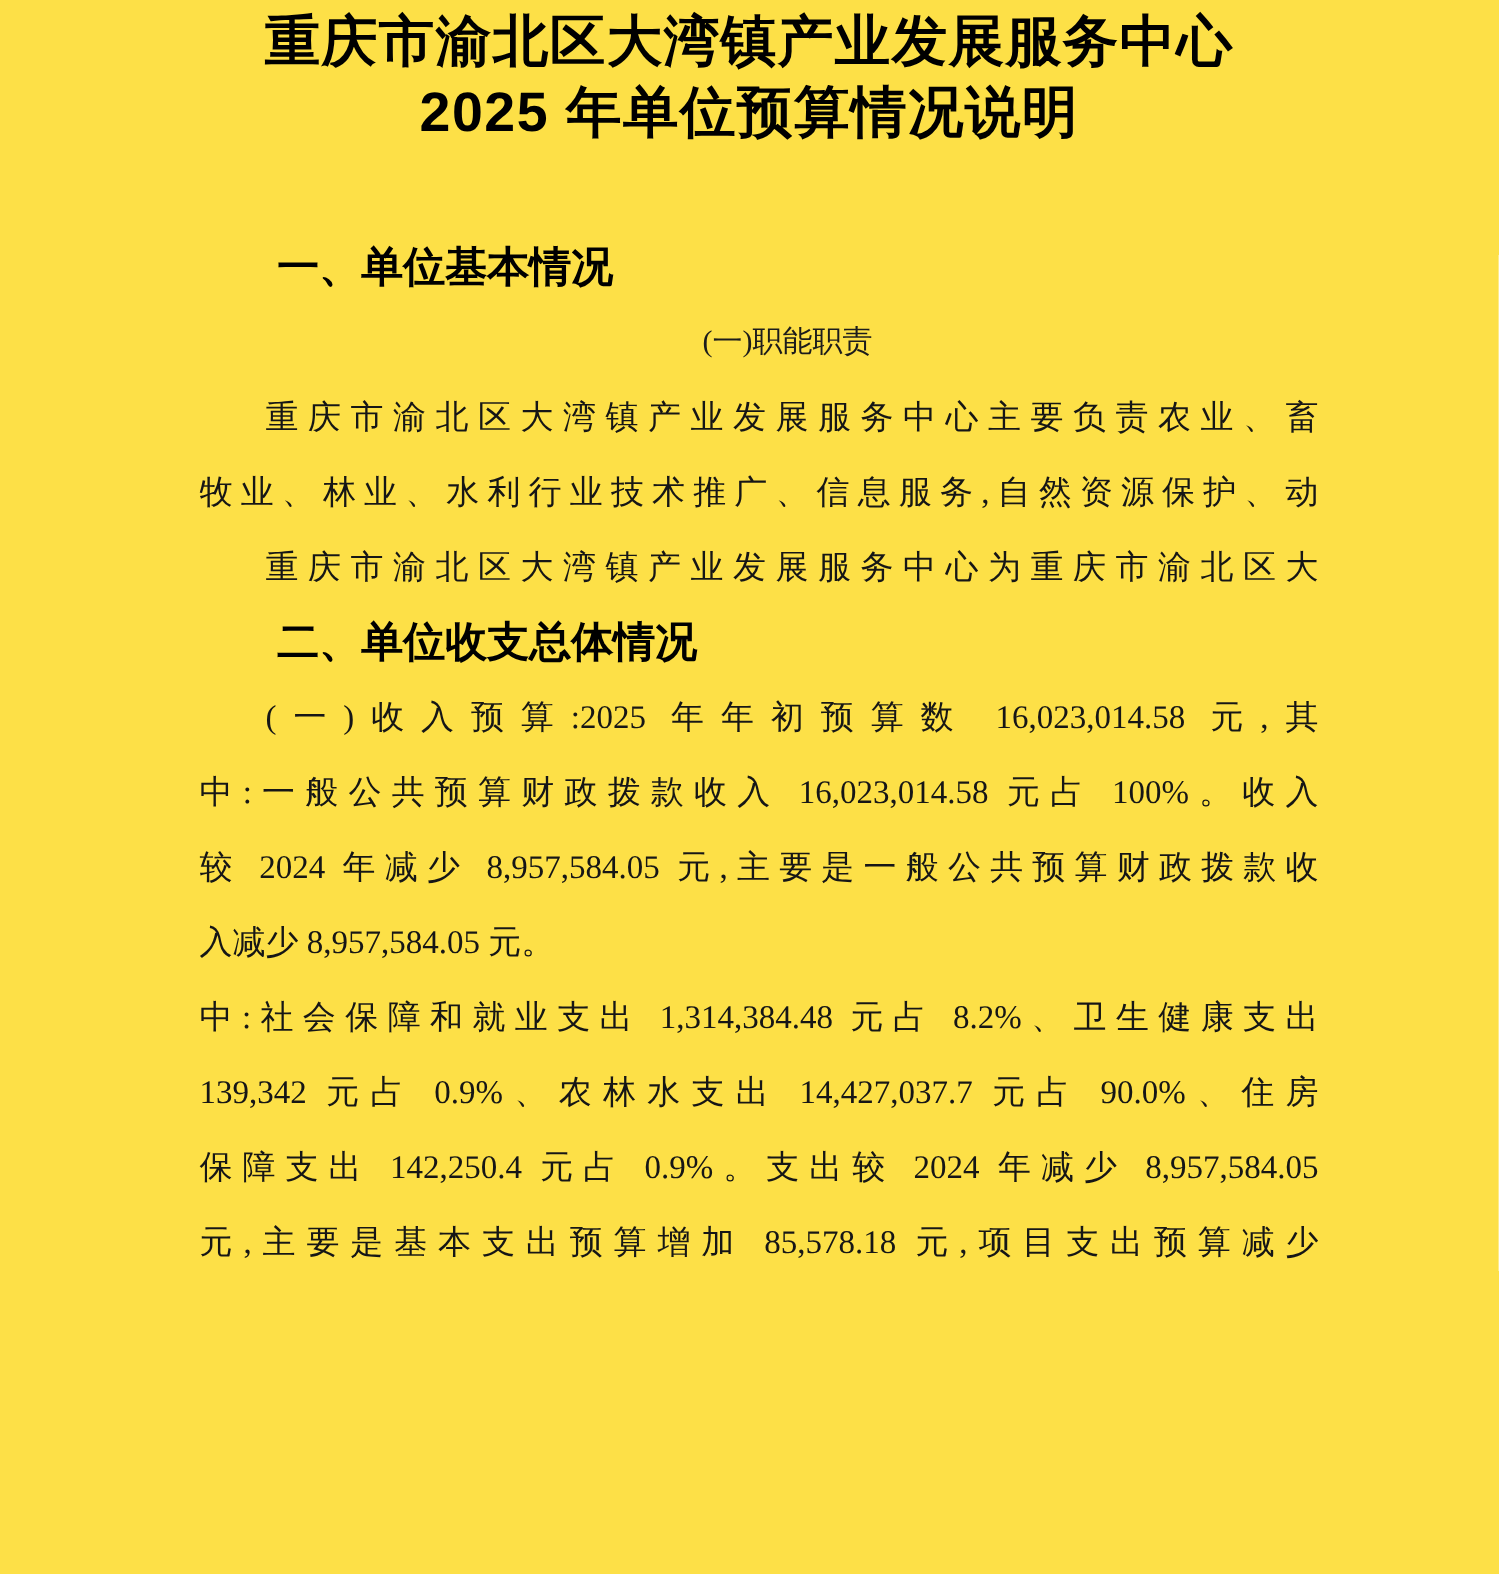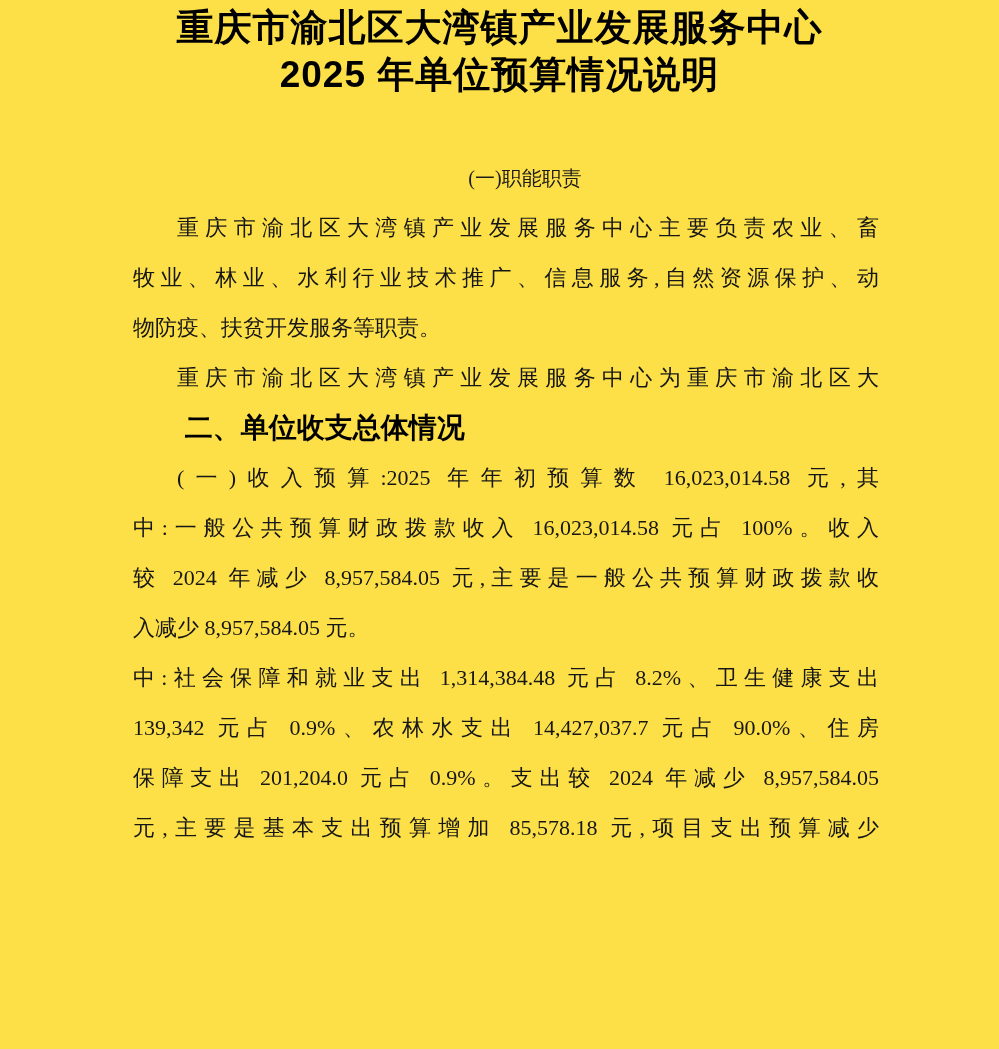--- a/index.html
+++ b/index.html
@@ -71,29 +71,29 @@
 <body>
 
 <div class="page">
 
   <div class="title-block">
     <div class="title-line">重庆市渝北区大湾镇产业发展服务中心</div>
     <div class="title-line">2025 年单位预算情况说明</div>
   </div>
 
   <div class="content">
+    <div class="line hd">一、单位基本情况</div>
     <div class="line sub">(一)职能职责</div>
     <div class="line just ind">重庆市渝北区大湾镇产业发展服务中心主要负责农业、畜</div>
     <div class="line just">牧业、林业、水利行业技术推广、信息服务,自然资源保护、动</div>
-    <div class="line">物防疫、扶贫开发服务等职责。</div>
     <div class="line just ind">重庆市渝北区大湾镇产业发展服务中心为重庆市渝北区大</div>
     <div class="line hd">二、单位收支总体情况</div>
     <div class="line just ind">(一)收入预算:2025 年年初预算数 16,023,014.58 元,其</div>
     <div class="line just">中:一般公共预算财政拨款收入 16,023,014.58 元占 100%。收入</div>
     <div class="line just">较 2024 年减少 8,957,584.05 元,主要是一般公共预算财政拨款收</div>
     <div class="line">入减少 8,957,584.05 元。</div>
     <div class="line just">中:社会保障和就业支出 1,314,384.48 元占 8.2%、卫生健康支出</div>
     <div class="line just">139,342 元占 0.9%、农林水支出 14,427,037.7 元占 90.0%、住房</div>
-    <div class="line just">保障支出 201,204.0 元占 0.9%。支出较 2024 年减少 8,957,584.05</div>
+    <div class="line just">保障支出 142,250.4 元占 0.9%。支出较 2024 年减少 8,957,584.05</div>
     <div class="line just">元,主要是基本支出预算增加 85,578.18 元,项目支出预算减少</div>
   </div>
 
 </div>
 
 </body></html>

